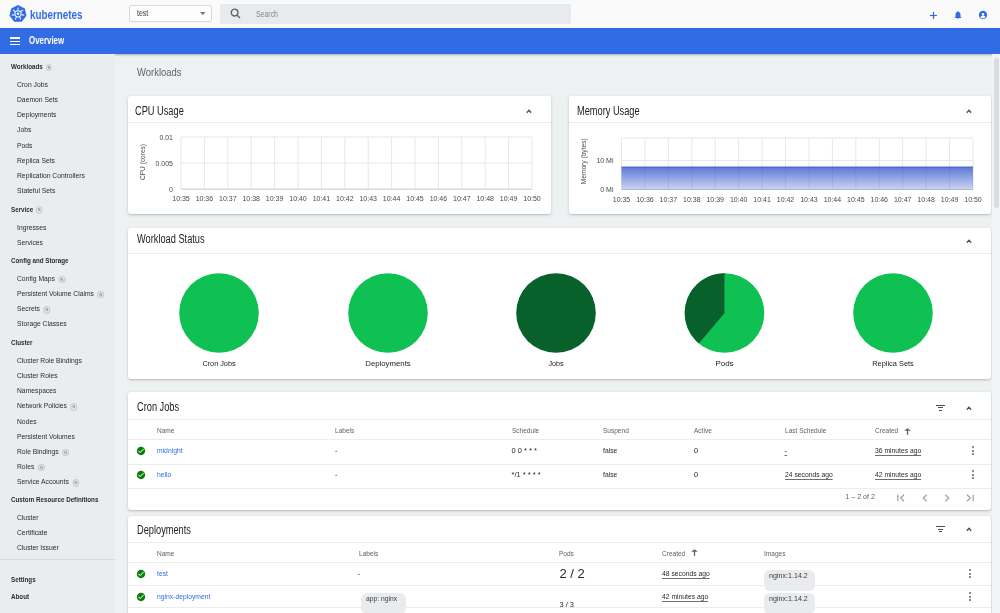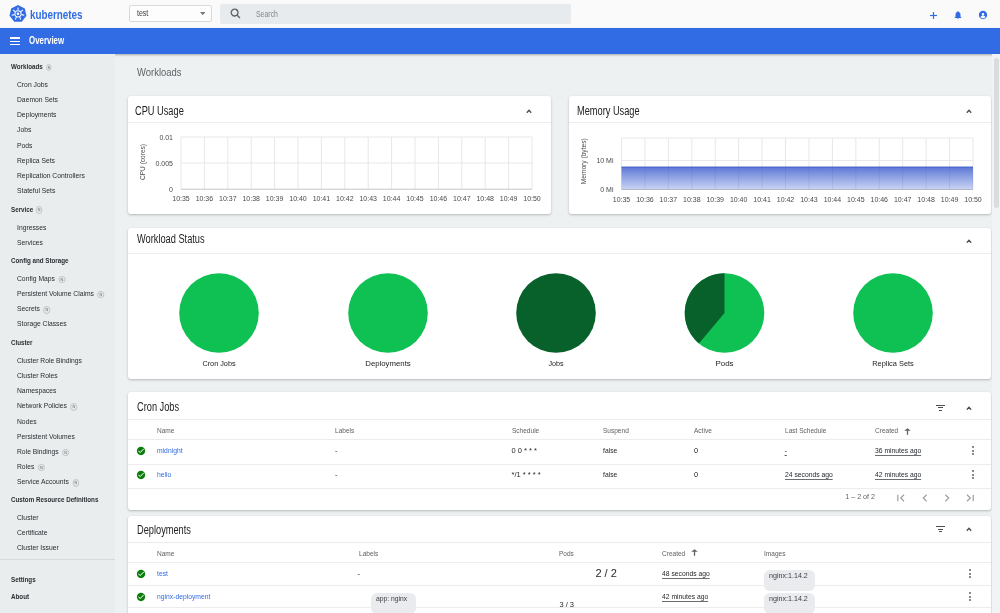--- a/index.html
+++ b/index.html
@@ -315,32 +315,32 @@
       <svg class="abs" style="left:691.4px;top:549.2px;" width="7" height="7" viewBox="0 0 7 7">
         <polygon points="0.2,2.8 3.5,0.2 6.8,2.8" fill="#5f6368"></polygon>
         <rect x="2.85" y="1.2" width="1.3" height="5.6" fill="#5f6368"></rect>
       </svg>
       <div class="hdiv" style="left:128px;top:561.8px;width:863px;"></div>
       <svg class="abs" style="left:135.8px;top:568.5px;" width="10" height="10" viewBox="0 0 24 24">
         <path fill="#0a7d0a" d="M12 2C6.48 2 2 6.48 2 12s4.48 10 10 10 10-4.48 10-10S17.52 2 12 2zm-2 15l-5-5 1.41-1.41L10 14.17l7.59-7.59L19 8l-9 9z"></path>
       </svg>
       <span class="t link" style="left:157px;top:570.2px;font-size:7.5px;line-height:7.5px;transform:scaleX(0.9);transform-origin:0 50%;">test</span>
       <span class="t dark" style="left:357.4px;top:570.2px;font-size:7.5px;line-height:7.5px;transform:scaleX(1);transform-origin:0 50%;">-</span>
-      <span class="t dark" style="left:559.4px;top:570.2px;font-size:11px;line-height:7.5px;transform:scaleX(1);transform-origin:0 50%;margin-left:36px;">2 / 2</span>
+      <span class="t dark" style="left:559.4px;top:570.2px;font-size:13px;line-height:7.5px;transform:scaleX(1);transform-origin:0 50%;">2 / 2</span>
       <span class="t dark under" style="left:661.8px;top:570.2px;font-size:7.5px;line-height:7.5px;transform:scaleX(0.9);transform-origin:0 50%;">48 seconds ago</span>
       <span class="chip" style="left:764px;top:569.5px;"><span style="display:inline-block;transform:scaleX(0.95);transform-origin:0 50%;">nginx:1.14.2</span></span>
       <div class="abs" style="left:968.5px;top:568.8px;width:2px;height:2px;border-radius:50%;background:#5f6368;"></div>
       <div class="abs" style="left:968.5px;top:572.5px;width:2px;height:2px;border-radius:50%;background:#5f6368;"></div>
       <div class="abs" style="left:968.5px;top:576.2px;width:2px;height:2px;border-radius:50%;background:#5f6368;"></div>
       <div class="hdiv" style="left:128px;top:585px;width:863px;"></div>
       <svg class="abs" style="left:135.8px;top:591.5px;" width="10" height="10" viewBox="0 0 24 24">
         <path fill="#0a7d0a" d="M12 2C6.48 2 2 6.48 2 12s4.48 10 10 10 10-4.48 10-10S17.52 2 12 2zm-2 15l-5-5 1.41-1.41L10 14.17l7.59-7.59L19 8l-9 9z"></path>
       </svg>
       <span class="t link" style="left:157px;top:593.3px;font-size:7.5px;line-height:7.5px;transform:scaleX(0.9);transform-origin:0 50%;">nginx-deployment</span>
-      <span class="chip" style="left:371px;top:592.5px;"><span style="display:inline-block;transform:scaleX(0.9);transform-origin:0 50%;">app: nginx</span></span>
+      <span class="chip" style="left:361px;top:592.5px;"><span style="display:inline-block;transform:scaleX(0.9);transform-origin:0 50%;">app: nginx</span></span>
       <span class="t dark" style="left:559.4px;top:593.3px;font-size:7.5px;line-height:7.5px;transform:scaleX(1);transform-origin:0 50%;margin-top:8px;">3 / 3</span>
       <span class="t dark under" style="left:661.8px;top:593.3px;font-size:7.5px;line-height:7.5px;transform:scaleX(0.9);transform-origin:0 50%;">42 minutes ago</span>
       <span class="chip" style="left:764px;top:592.5px;"><span style="display:inline-block;transform:scaleX(0.95);transform-origin:0 50%;">nginx:1.14.2</span></span>
       <div class="abs" style="left:968.5px;top:591.8px;width:2px;height:2px;border-radius:50%;background:#5f6368;"></div>
       <div class="abs" style="left:968.5px;top:595.5px;width:2px;height:2px;border-radius:50%;background:#5f6368;"></div>
       <div class="abs" style="left:968.5px;top:599.2px;width:2px;height:2px;border-radius:50%;background:#5f6368;"></div>
       <div class="hdiv" style="left:128px;top:607.2px;width:863px;"></div>
     </div>
 
   <div class="abs" style="left:992px;top:54px;width:8px;height:559px;background:#f1f3f4;"></div>

